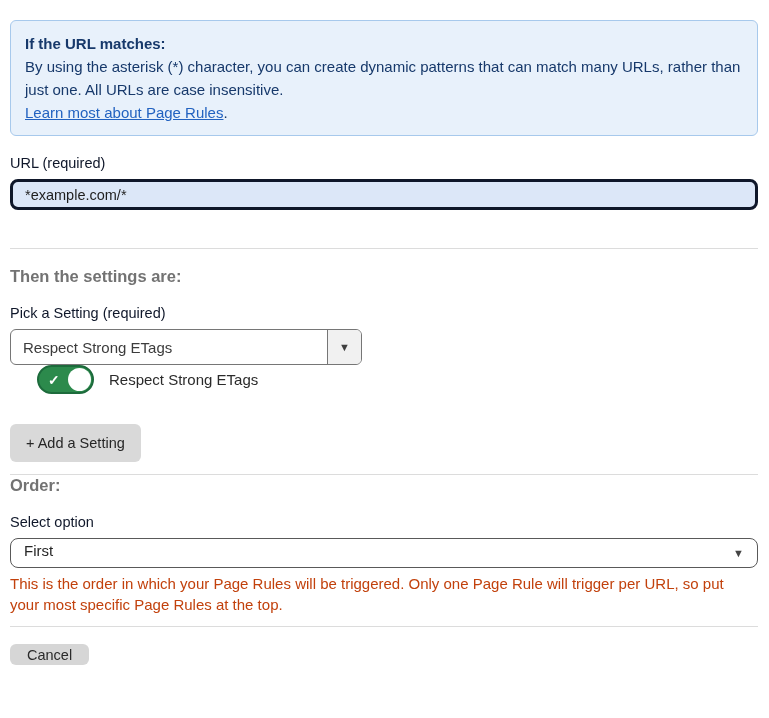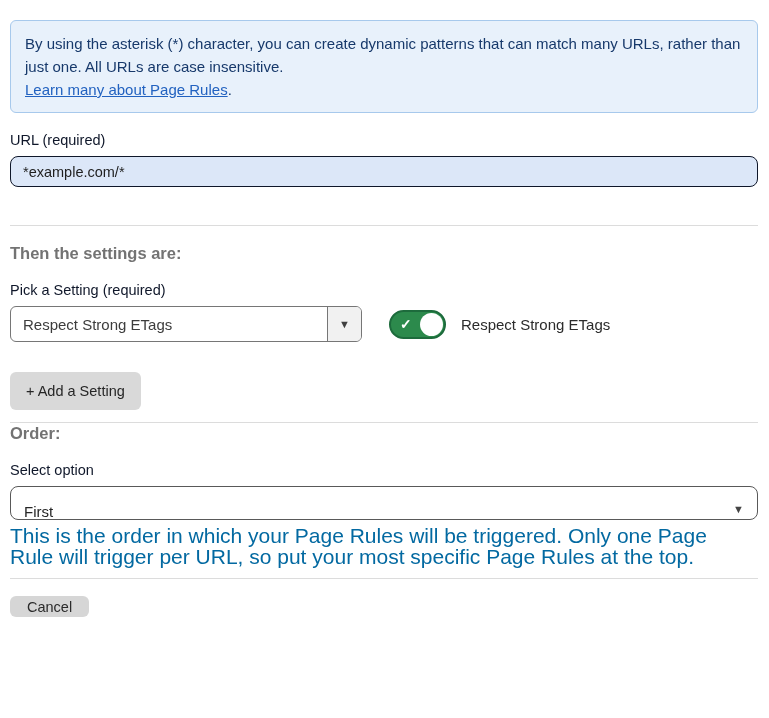--- a/index.html
+++ b/index.html
@@ -38,21 +38,21 @@
     margin-top: 18px;
     font-size: 14.5px; line-height: 18px;
     color: #0f172a;
   }
 
   .url-input {
     display: block;
     margin-top: 7px;
     width: 100%; height: 31px;
     background: #dce7f8;
-    border: 1px solid #0f172a;
+    border: 3px solid #0f172a;
     border-radius: 8px;
     padding: 0 12px;
     font-family: "Liberation Sans", sans-serif;
     font-size: 14.5px;
     color: #1f1f1f;
   }
 
   .divider { border: none; border-top: 1px solid #dcdcdc; }
   .divider-1 { margin-top: 38px; }
   .divider-2 { margin-top: 12px; }
@@ -61,20 +61,21 @@
   .section-heading {
     font-size: 16.5px; line-height: 20px; font-weight: bold;
     color: #737373;
   }
   .settings-heading { margin-top: 17px; }
   .order-heading { }
 
   .controls-row {
     margin-top: 7px;
     display: flex;
+    flex-direction: column;
   }
 
   .combobox {
     width: 352px; height: 36px;
     background: #ffffff;
     border: 1px solid #767676;
     border-radius: 6px;
     display: flex;
     align-items: stretch;
     overflow: hidden;
@@ -141,33 +142,33 @@
     font-size: 14.5px;
     color: #262626;
     cursor: pointer;
   }
 
   .order-select {
     margin-top: 7px;
     height: 30px;
     border: 1px solid #595959;
     border-radius: 8px;
-    padding: 16px 13px;
-    display: flex; align-items: flex-start; justify-content: space-between;
+    padding: 8px 13px;
+    display: flex; align-items: flex-end; justify-content: space-between;
     font-size: 15px;
     color: #262626;
     cursor: pointer;
     background: #ffffff;
   }
   .order-select .caret { font-size: 11px; color: #444444; }
 
   .help-text {
     margin-top: 5px;
-    font-size: 21px; line-height: 21px;
-    color: #0369a1;
+    font-size: 15px; line-height: 21px;
+    color: #c2410c;
     max-width: 745px;
   }
 
   .footer {
     margin-top: 17px;
     display: flex;
     align-items: center;
   }
   .btn {
     height: 21px;
@@ -182,22 +183,23 @@
   .btn-secondary { background: #d6d6d6; color: #2b2b2b; }
   .btn-primary { background: #1570ef; color: #ffffff; }
 </style>
 </head>
 <body>
 
 <div class="container">
 
 
   <div class="info-box">
+    <div class="info-heading">If the URL matches:</div>
     <div class="info-body">By using the asterisk (*) character, you can create dynamic patterns that can match many URLs, rather than just one. All URLs are case insensitive.</div>
-    <div><a class="info-link">Learn many about Page Rules</a><span>.</span></div>
+    <div><a class="info-link">Learn most about Page Rules</a><span>.</span></div>
   </div>
 
   <div class="field-label">URL (required)</div>
   <input class="url-input" type="text" value="*example.com/*" style="">
 
   <hr class="divider divider-1">
 
   <h2 class="section-heading settings-heading">Then the settings are:</h2>
 
   <div class="field-label">Pick a Setting (required)</div>

